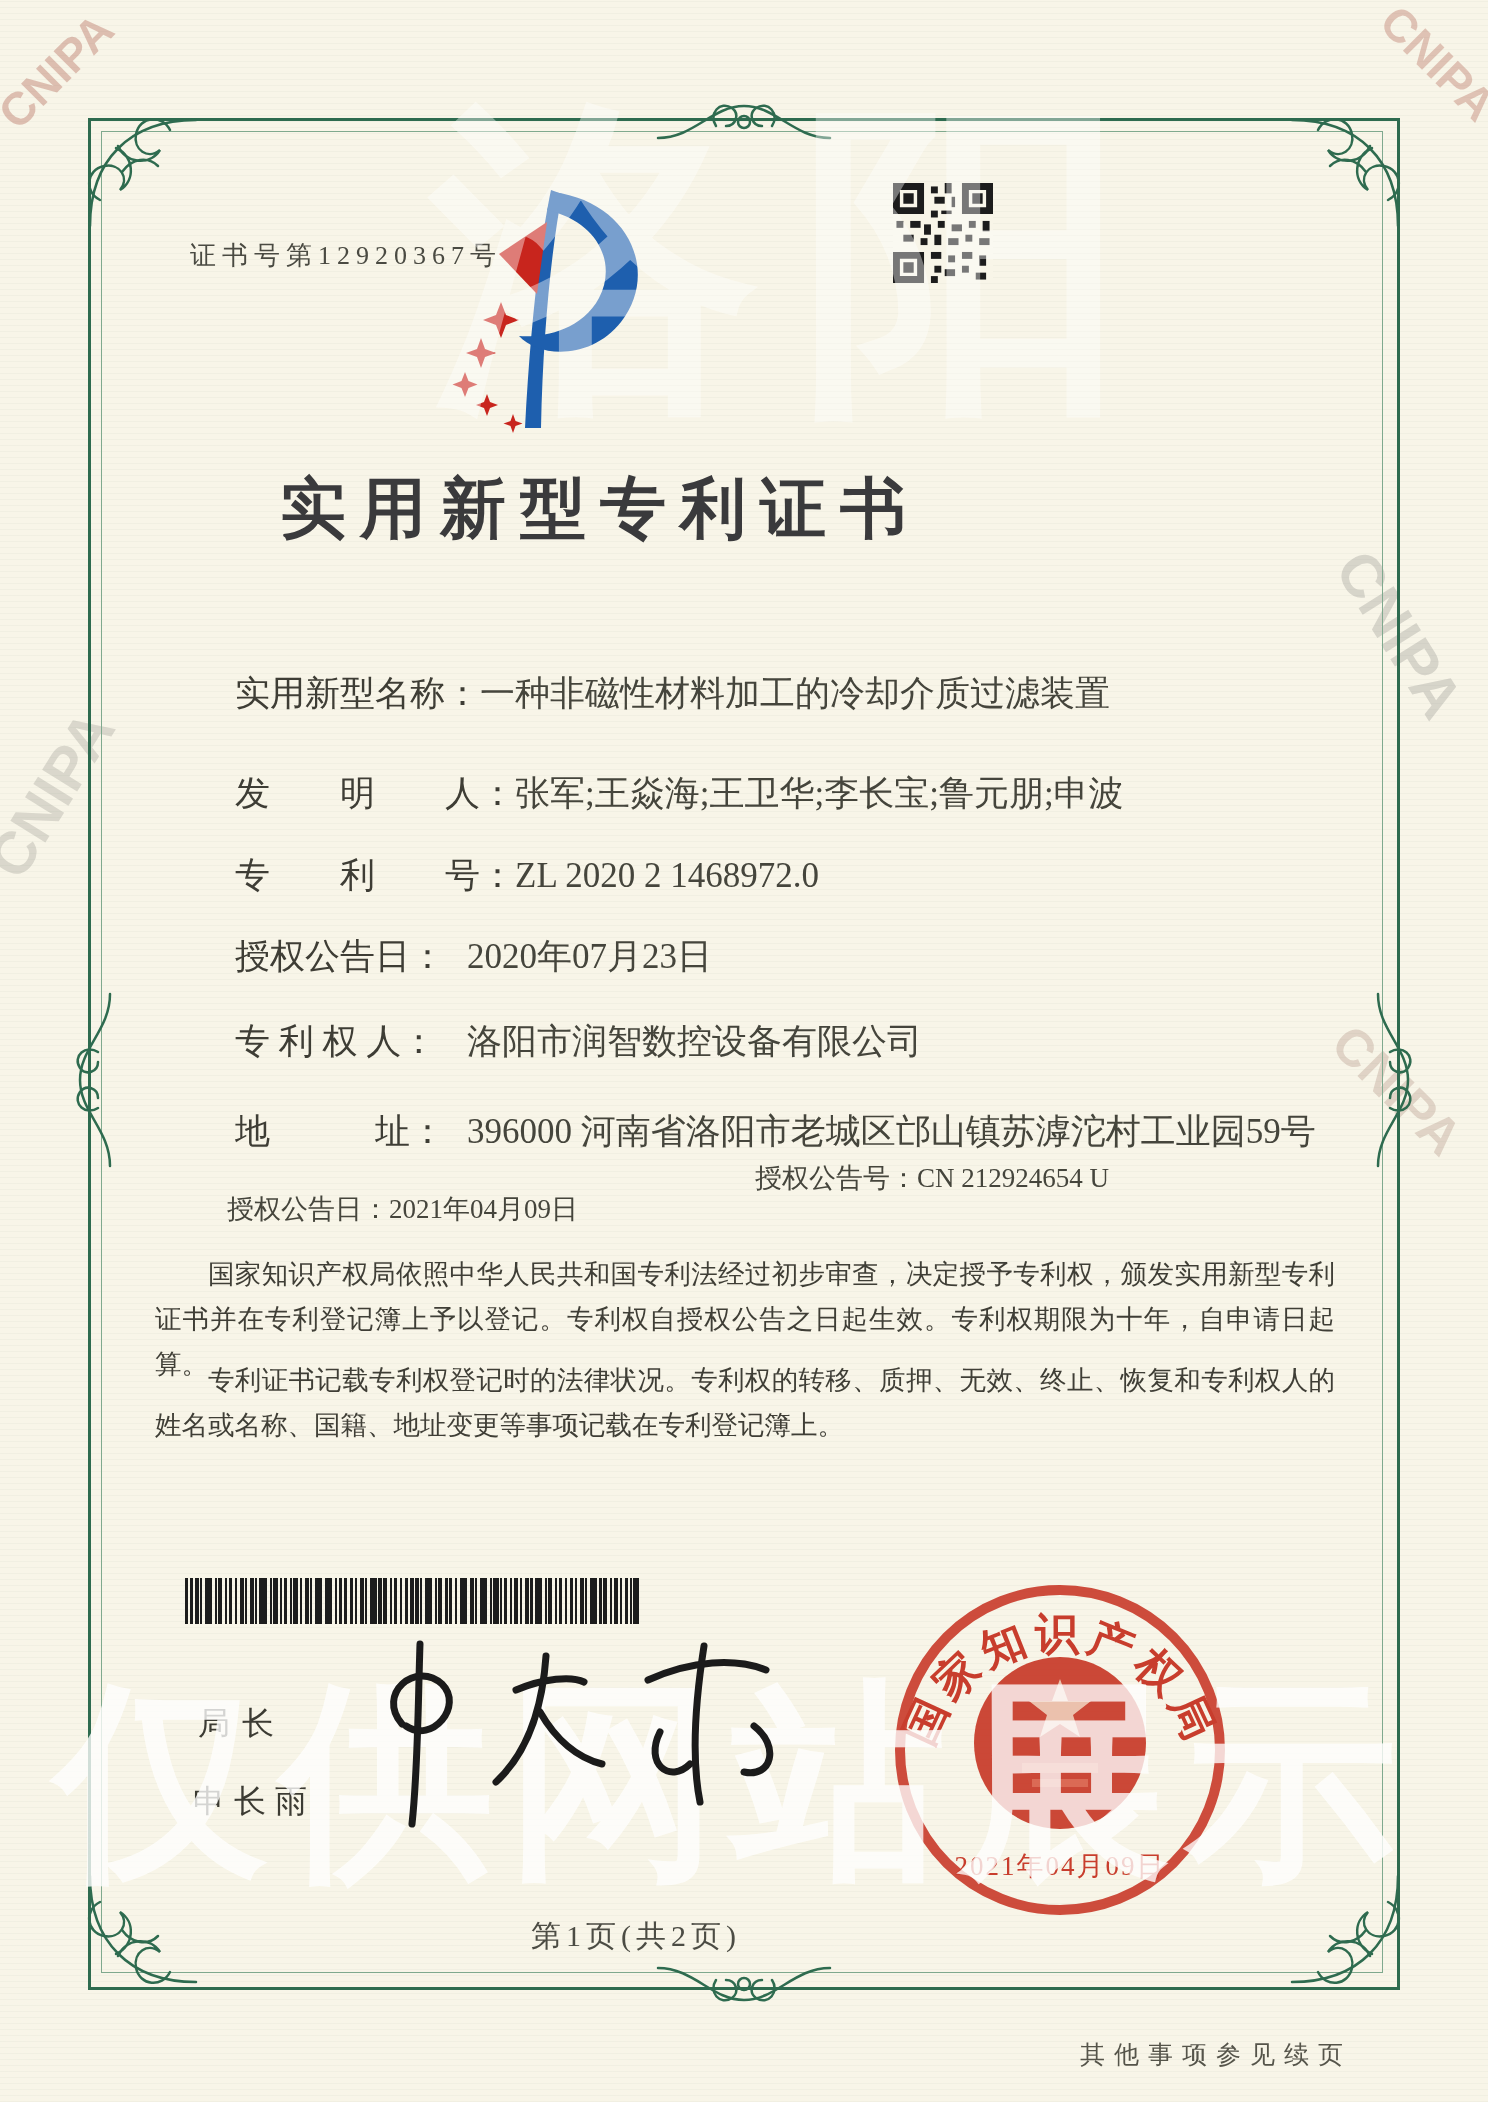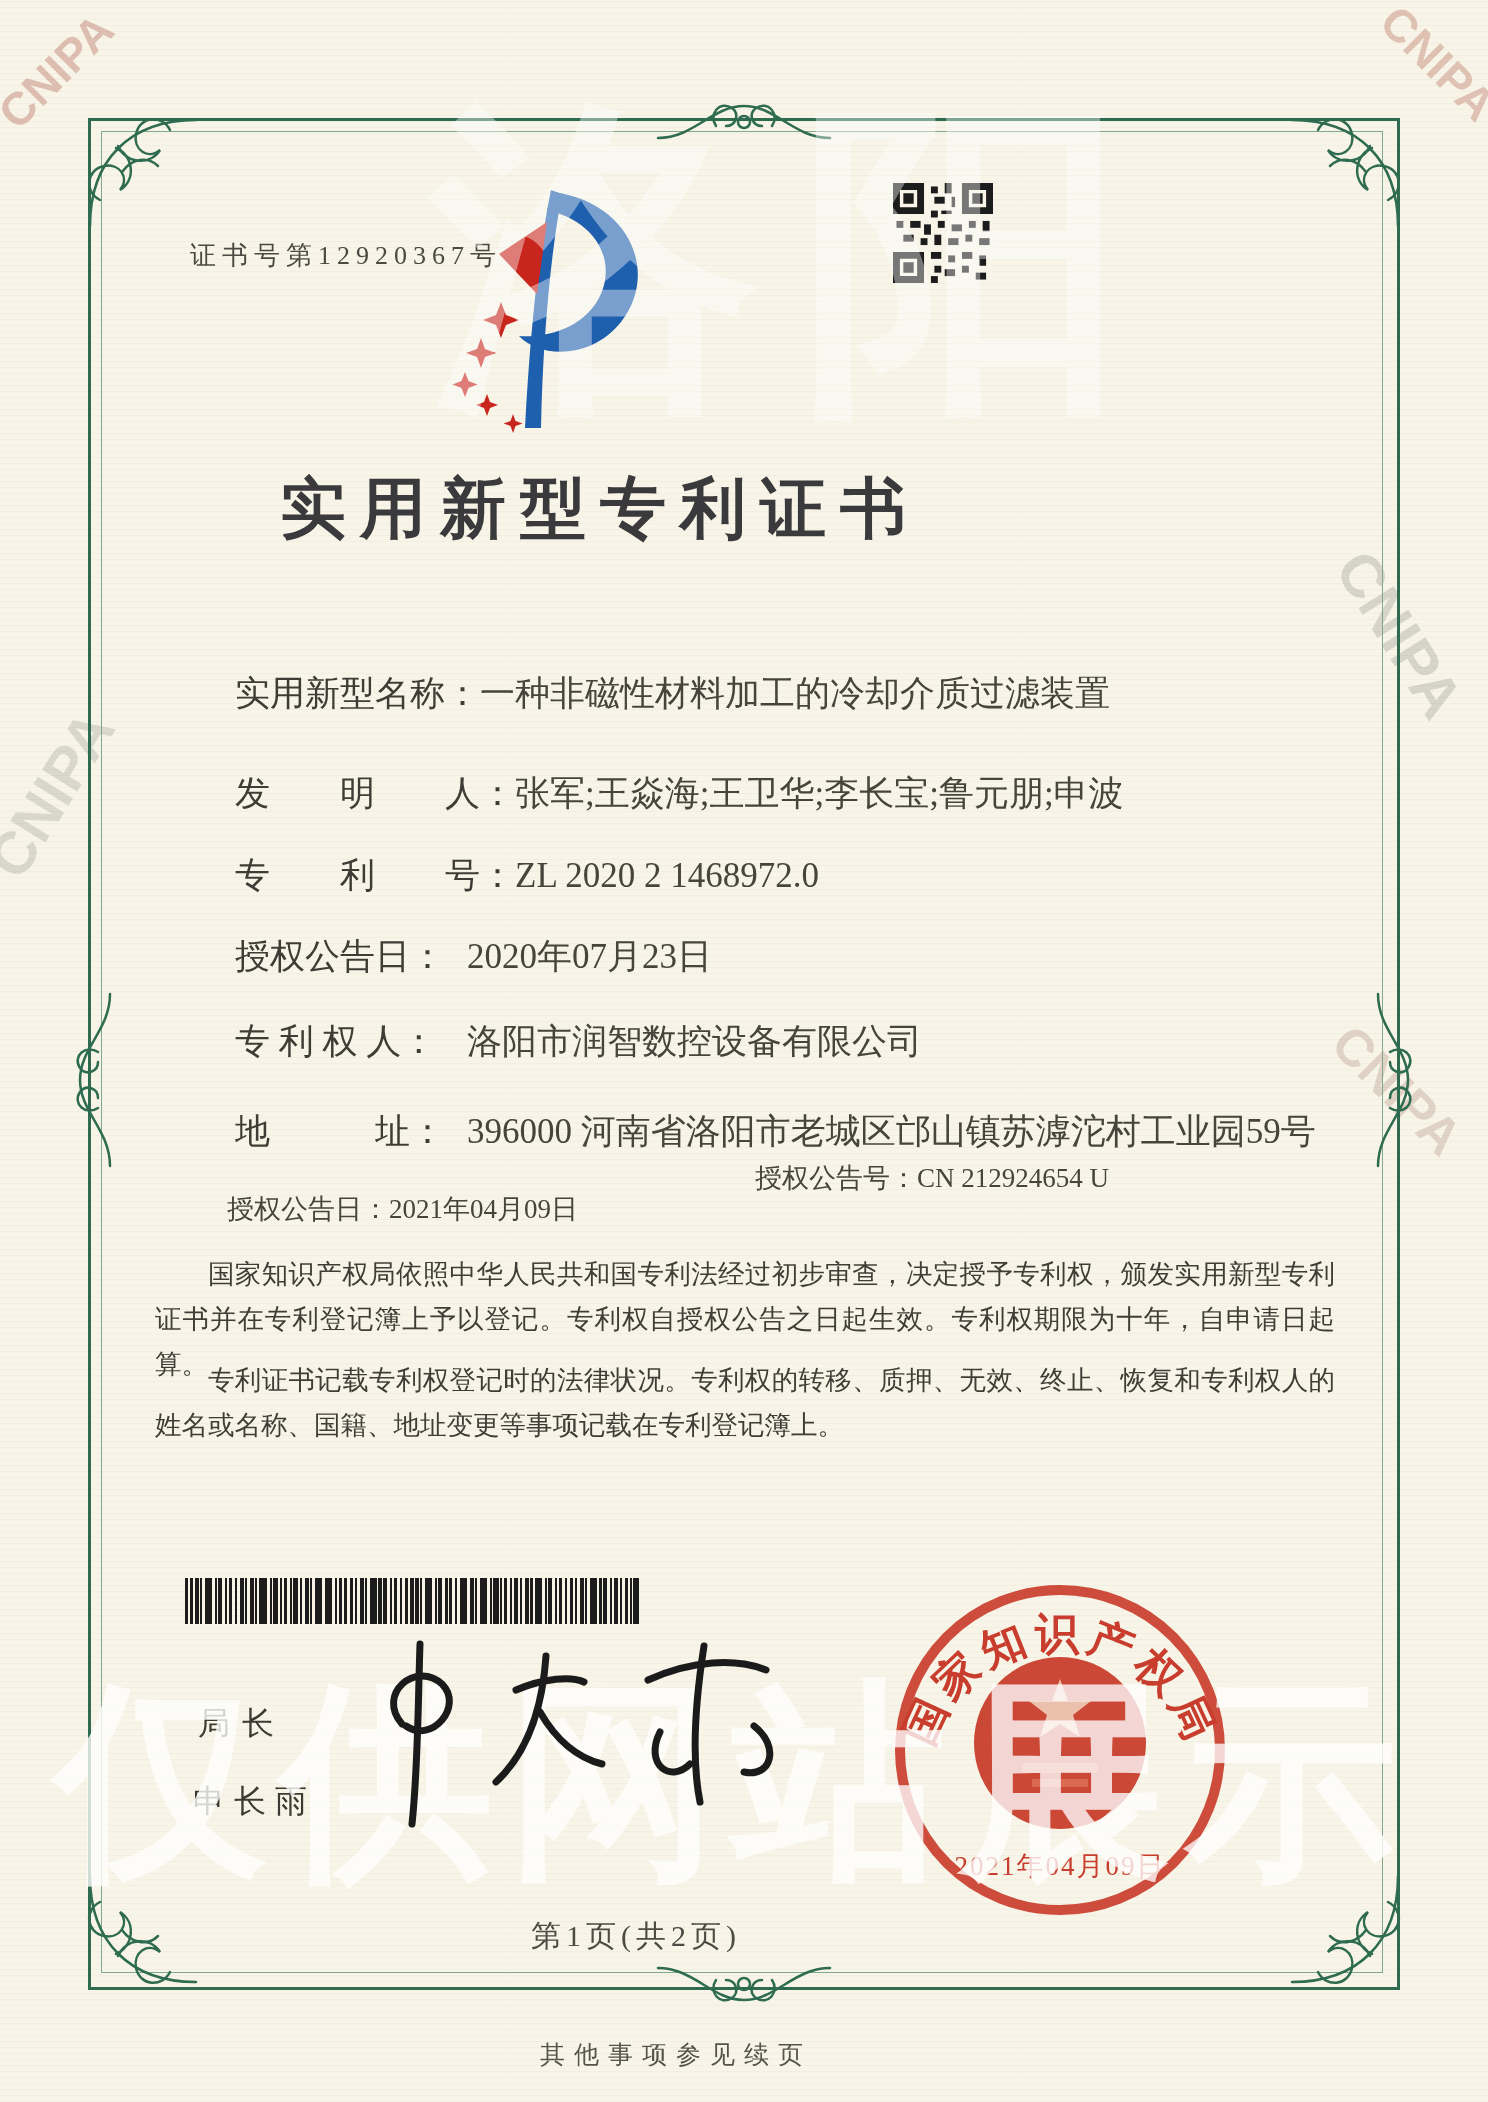--- a/index.html
+++ b/index.html
@@ -44,21 +44,21 @@
       repeating-linear-gradient(90deg,transparent 0 6px,#1c1c1c 6px 8px,transparent 8px 17px);}
   
   .signer-title{position:absolute;left:198px;top:1702px;font-size:32px;letter-spacing:12px;color:#3c3b33;z-index:10;}
   .signer-name{position:absolute;left:193px;top:1780px;font-size:32px;letter-spacing:9px;color:#3c3b33;z-index:10;}
   .signature{position:absolute;left:330px;top:1628px;z-index:40;}
   
   .seal{position:absolute;left:885px;top:1575px;z-index:20;opacity:.93;}
   
   .page-info{position:absolute;left:0;top:1916px;width:1272px;text-align:center;font-size:30px;
     letter-spacing:5px;color:#4c4c44;z-index:10;}
-  .footer-note{position:absolute;left:0;top:2038px;width:1352px;text-align:center;font-size:25px;
+  .footer-note{position:absolute;left:0;top:2038px;width:1352px;text-align:right;font-size:25px;
     letter-spacing:9px;color:#55544a;z-index:10;}
   
   .wm{position:absolute;color:#ffffff;font-family:"Liberation Sans","DejaVu Sans",sans-serif;
     font-weight:700;white-space:nowrap;pointer-events:none;}
   .wm-big{left:55px;top:1642px;font-size:212px;letter-spacing:14px;opacity:.78;z-index:30;}
   .wm-top{left:430px;top:40px;font-size:330px;letter-spacing:40px;opacity:.40;z-index:24;}
   .wm-mid{left:545px;top:545px;font-size:320px;letter-spacing:30px;opacity:.45;z-index:24;}
   .wm-corner{position:absolute;font-family:"Liberation Sans",sans-serif;font-weight:700;pointer-events:none;z-index:2;}
   .wc-tl{left:-14px;top:44px;font-size:46px;color:rgba(165,75,60,.32);transform:rotate(-45deg);}
   .wc-tr{left:1368px;top:36px;font-size:46px;color:rgba(165,75,60,.30);transform:rotate(45deg);}

